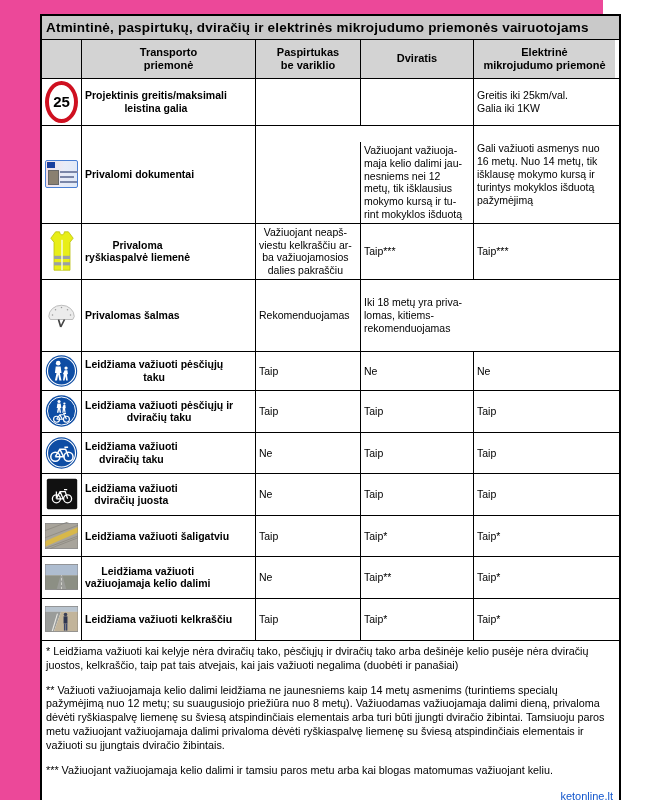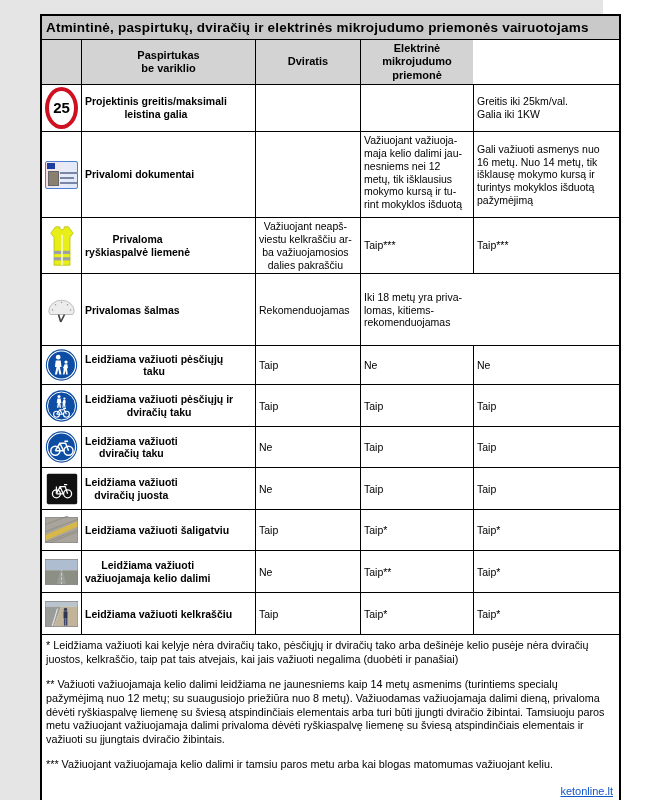--- a/index.html
+++ b/index.html
@@ -1,16 +1,16 @@
 <!DOCTYPE html>
 <html><head>
 <meta charset="utf-8">
 <style>
   html,body{margin:0;padding:0;background:#fff;}
-  #page{position:relative;width:603px;height:800px;background:#e5e5e5;
+  #page{position:relative;width:603px;height:800px;background:#ec4899;
         font-family:"Liberation Sans","DejaVu Sans",sans-serif;color:#000;}
   .tbl{position:absolute;left:40px;top:14px;width:577px;border:2px solid #000;background:#fff;}
   .title{background:#c9c9c9;font-weight:bold;font-size:13.5px;padding:4px 4px;
          letter-spacing:.2px;white-space:nowrap;}
   .trow{display:grid;grid-template-columns:39px 174px 105px 113px 142px;border-top:1px solid #000;}
   .trow:first-child{border-top:none;}
   .c{border-left:1px solid #000;padding:2px 3px;font-size:10.5px;line-height:1.22;
      display:flex;align-items:center;white-space:pre-line;overflow:hidden;}
   .c:first-child{border-left:none;justify-content:center;}
   .hdr .c{background:#d3d3d3;font-weight:bold;font-size:11px;justify-content:center;text-align:center;}
@@ -36,20 +36,22 @@
 <div id="page">
 
 <div class="tbl">
 
   <div class="trow" style="display:block;">
     <div class="title">Atmintinė, paspirtukų, dviračių ir elektrinės mikrojudumo priemonės vairuotojams</div>
   </div>
 
   <div class="trow hdr" style="min-height:38px;">
     <div class="c"></div>
+    <div class="c">Transporto
+priemonė</div>
     <div class="c">Paspirtukas
 be variklio</div>
     <div class="c">Dviratis</div>
     <div class="c">Elektrinė
 mikrojudumo priemonė</div>
   </div>
 
   <div class="trow" style="min-height:43px;">
     <div class="c">
       <div class="sign25">
@@ -67,21 +69,21 @@
   <div class="trow" style="min-height:85px;">
     <div class="c">
       <div class="license">
         <div class="eu"></div>
         <div class="photo"></div>
         <div class="l1"></div><div class="l2"></div><div class="l3"></div>
       </div>
     </div>
     <div class="c name">Privalomi dokumentai</div>
     <div class="c"></div>
-    <div class="c" style="align-items:flex-start;">Važiuojant važiuoja-
+    <div class="c" style="align-items:flex-start;margin-top:16px;">Važiuojant važiuoja-
 maja kelio dalimi jau-
 nesniems nei 12
 metų, tik išklausius
 mokymo kursą ir tu-
 rint mokyklos išduotą</div>
     <div class="c">Gali važiuoti asmenys nuo
 16 metų. Nuo 14 metų, tik
 išklausę mokymo kursą ir
 turintys mokyklos išduotą
 pažymėjimą</div>

